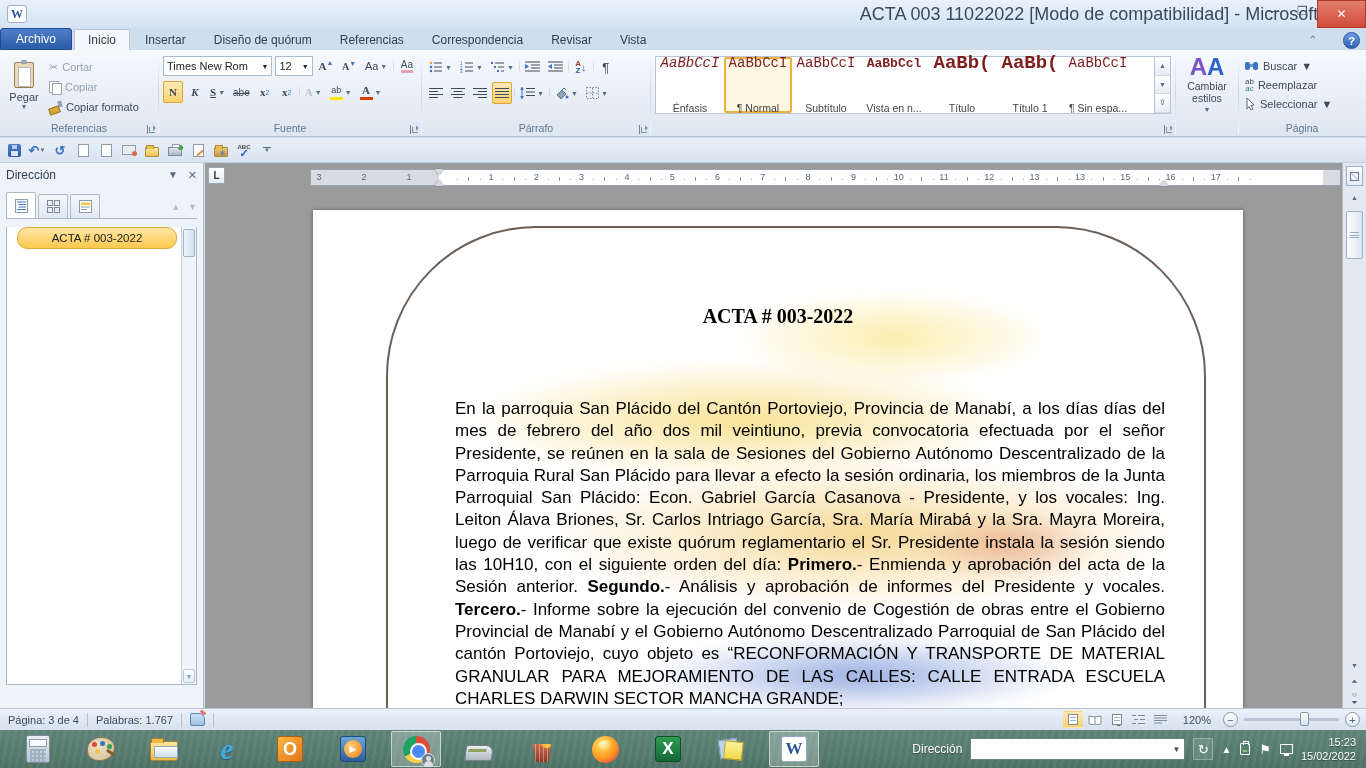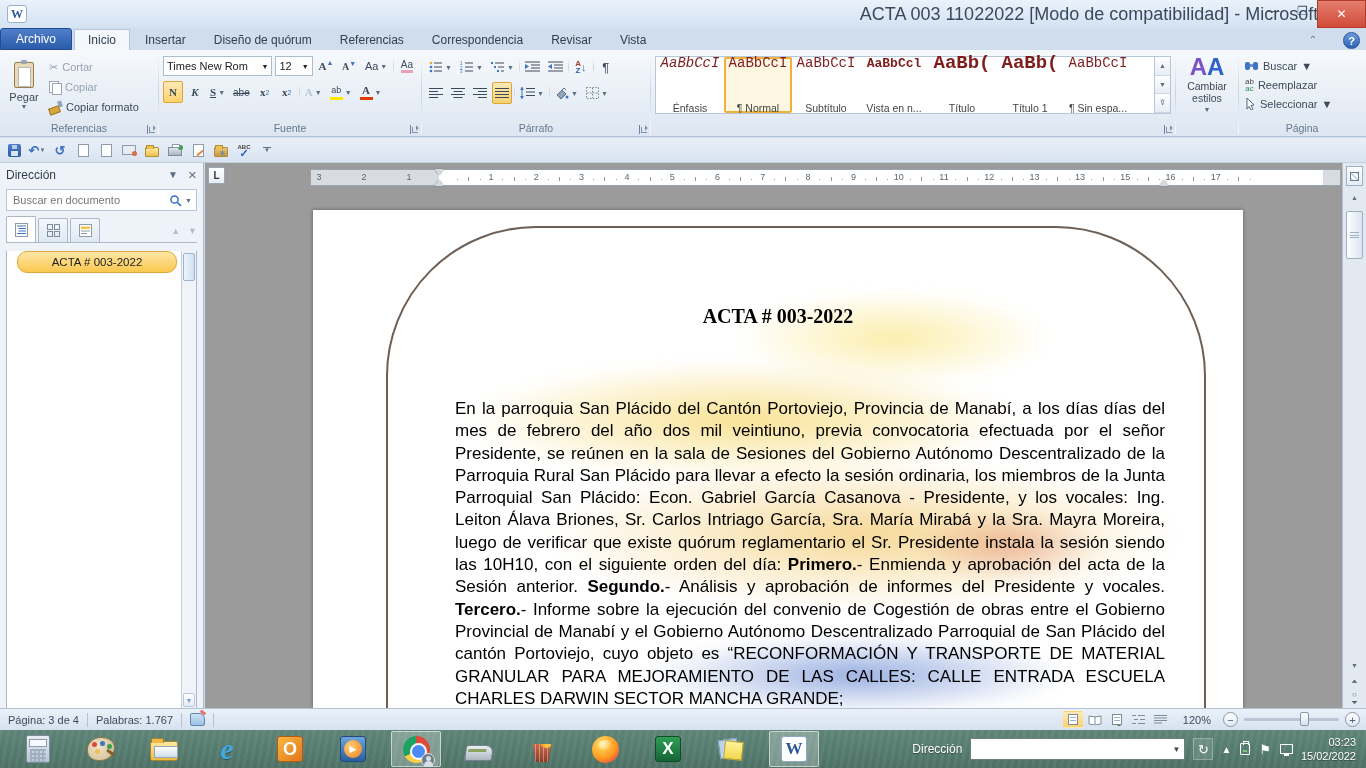--- a/index.html
+++ b/index.html
@@ -588,28 +588,20 @@
       </div>
   </div>
 
   <div class="navpane">
     <div class="nav-head">
       <span>Dirección</span>
       <span class="sp">
         <span>▼</span>
         <span style="font-size:11px;">✕</span>
       </span>
-    </div>
-    <div class="nav-search">
-      <input placeholder="Buscar en documento" style="">
-      <svg width="13" height="13">
-          <circle cx="5.5" cy="5.5" r="3.6" fill="none" stroke="#2e6dc0" stroke-width="1.5"></circle>
-          <path d="M8.5 8.5l3.5 3.5" stroke="#2e6dc0" stroke-width="1.7"></path>
-        </svg>
-      <span style="font-size:7px;color:#5a6e86;margin-left:3px;">▼</span>
     </div>
     <div class="nav-tabs">
       <div class="ntab on">
         <svg width="13" height="14">
             <rect x="0.5" y="0.5" width="12" height="13" fill="#fff" stroke="#8e9bab"></rect>
             <path d="M2 3h9M3.5 5.5h7.5M3.5 8h7.5M2 10.5h9" stroke="#3f74c2"></path>
           </svg>
       </div>
       <div class="ntab">
         <svg width="13" height="13">
@@ -860,19 +852,19 @@
         <span class="addr-dd">▼</span>
       </div>
       <div class="tk-btn">↻</div>
       <div class="tray">
         <span class="sm">▲</span>
         <span class="usb-ic"></span>
         <span style="font-size:13px;">⚑</span>
         <span class="net-ic"></span>
       </div>
       <div class="clock">
-        <div>03:23</div>
+        <div>15:23</div>
         <div>15/02/2022</div>
       </div>
     </div>
   </div>
 
 </div>
 
 </body></html>

